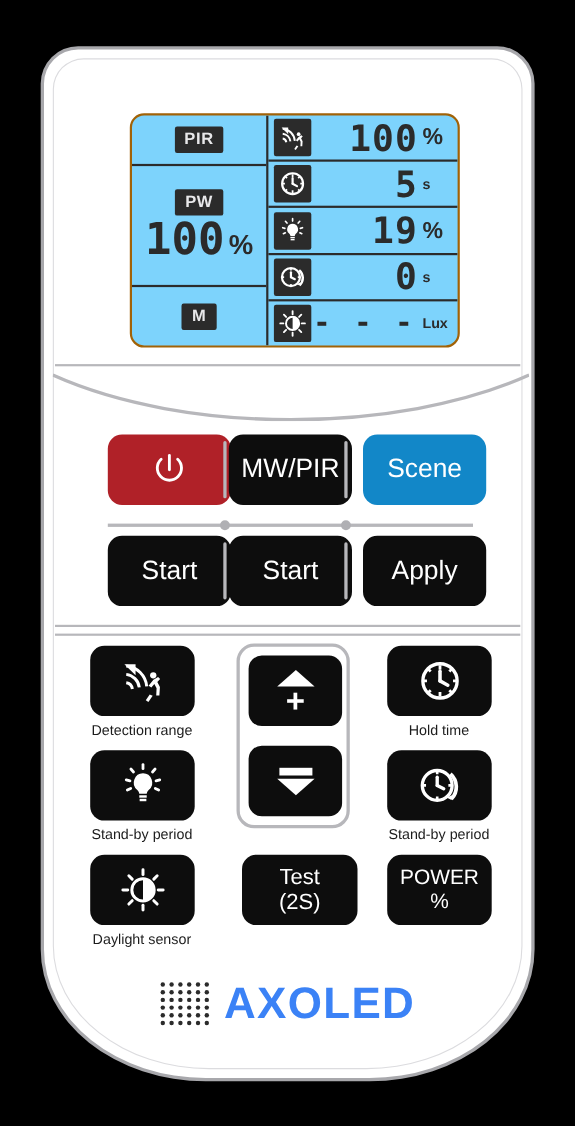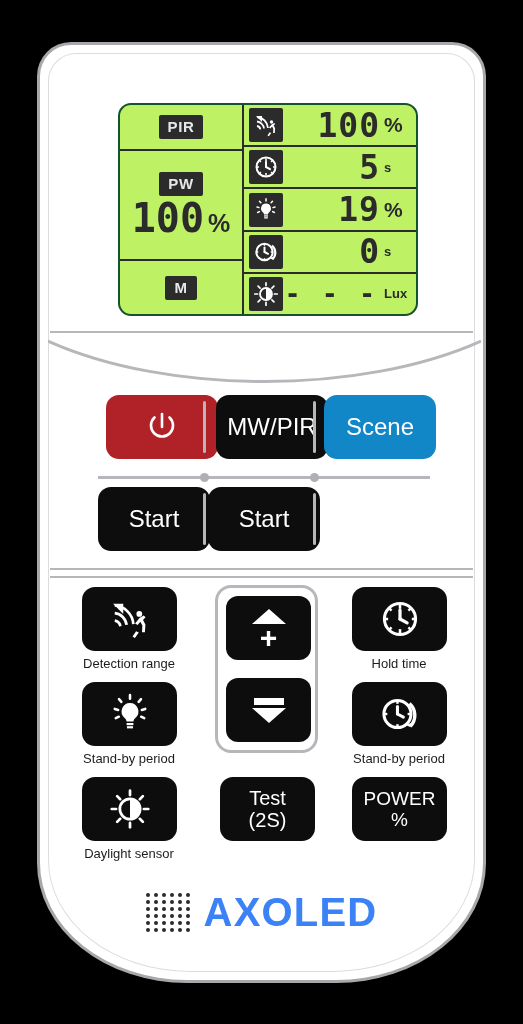--- a/index.html
+++ b/index.html
@@ -26,22 +26,22 @@
     border: 1px solid #dcdcdf;
     border-radius: 28px 28px 142px 142px / 28px 28px 112px 112px;
     pointer-events: none;
   }
 
   
   #lcd-panel {
     position: absolute;
     left: 78px; top: 58px;
     width: 300px; height: 213px;
-    background: #bef264;
-    border: 2px solid #14532d;
+    background: #7dd3fc;
+    border: 2px solid #a16207;
     border-radius: 13px;
     display: flex;
     overflow: hidden;
   }
   #lcd-left {
     width: 124px;
     border-right: 2px solid #2b2b2b;
     display: flex; flex-direction: column;
   }
   .lcd-left-cell {
@@ -114,22 +114,22 @@
     color: #ffffff;
   }
   #top-buttons {
     position: absolute; left: 20px; top: 350px;
     width: 409px; height: 175px;
   }
   .tb {
     position: absolute; width: 112px; height: 64px;
     font-size: 24px; font-weight: 400;
   }
-  .tb.r1 { top: 0; margin-left: 8px; } .tb.r2 { top: 92px; }
-  .tb.c1 { left: 38px; } .tb.c2 { left: 148px; } .tb.c3 { left: 256px; }
+  .tb.r1 { top: 0; } .tb.r2 { top: 92px; }
+  .tb.c1 { left: 38px; } .tb.c2 { left: 148px; } .tb.c3 { left: 270px; }
   #btn-power { background: #b02128; }
   #btn-scene { background: #1287c8; }
 
   .vdiv {
     position: absolute; width: 3px; background: #b7b7bb; border-radius: 2px;
   }
   .hdiv-mid {
     position: absolute; left: 38px; width: 332px; top: 81px;
     height: 3px; background: #b7b7bb;
   }
@@ -331,20 +331,23 @@
     <div class="btn tb r1 c3" id="btn-scene">
       <span>Scene</span>
     </div>
 
     <div class="btn tb r2 c1">
       <span>Start</span>
     </div>
     <div class="btn tb r2 c2">
       <span>Start</span>
     </div>
+    <div class="btn tb r2 c3">
+      <span>Apply</span>
+    </div>
 
     <div class="vdiv" style="left:143px; top:6px; height:52px;"></div>
     <div class="vdiv" style="left:253px; top:6px; height:52px;"></div>
     <div class="vdiv" style="left:143px; top:98px; height:52px;"></div>
     <div class="vdiv" style="left:253px; top:98px; height:52px;"></div>
     <div class="hdiv-mid"></div>
     <div class="dot" style="left:140px;"></div>
     <div class="dot" style="left:250px;"></div>
   </div>
 
@@ -406,21 +409,21 @@
       <div class="rbtn" style="top:8px;">
         <span class="tri-up"></span>
         <span class="plus-sign">+</span>
       </div>
       <div class="rbtn" style="top:90px;">
         <span class="minus-bar"></span>
         <span class="tri-down"></span>
       </div>
     </div>
 
-    <div class="fbtn" style="left:160px; top:192px; width:95px;">
+    <div class="fbtn" style="left:160px; top:192px; width:105px;">
       <span class="txtbtn">
         <span>Test</span><br>
         <span>(2S)</span>
       </span>
     </div>
 
     <div class="fbtn" style="left:292px; top:2px;">
       <svg width="44" height="44" viewBox="0 0 26 26">
         <circle cx="13" cy="13" r="9.2" fill="none" stroke="#fff" stroke-width="1.8"></circle>
         <g stroke="#fff" stroke-width="1.5">

